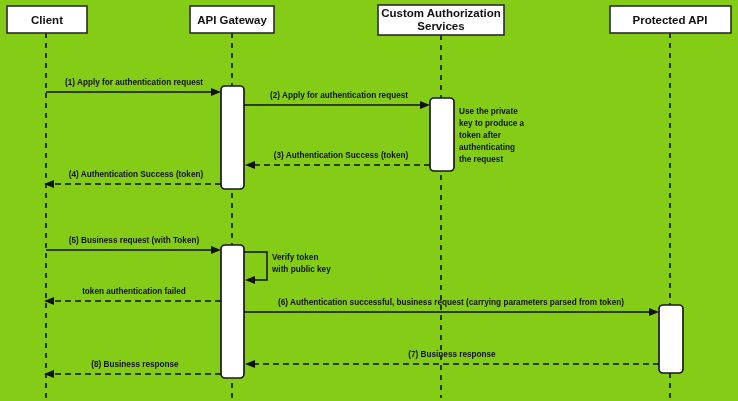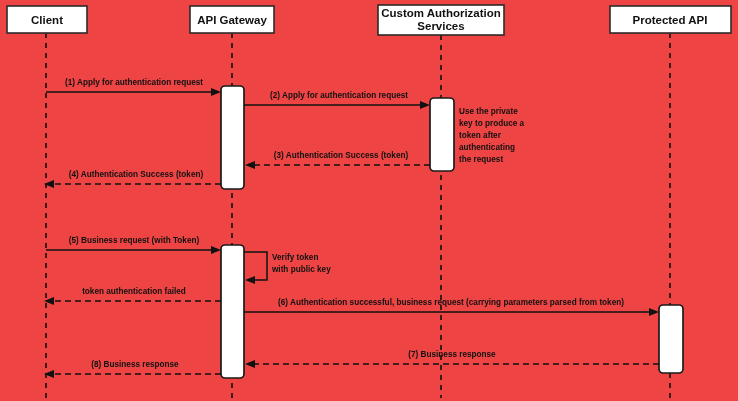--- a/index.html
+++ b/index.html
@@ -4,21 +4,21 @@
 <style>
   html, body {
     margin: 0;
     padding: 0;
     background: #ffffff;
   }
   #diagram-root {
     position: relative;
     width: 738px;
     height: 401px;
-    background: #ef4444;
+    background: #84cc16;
     font-family: "Liberation Sans", sans-serif;
     overflow: hidden;
   }
   svg.seq {
     display: block;
     width: 738px;
     height: 401px;
   }
   .lifeline-box rect {
     fill: #ffffff;

